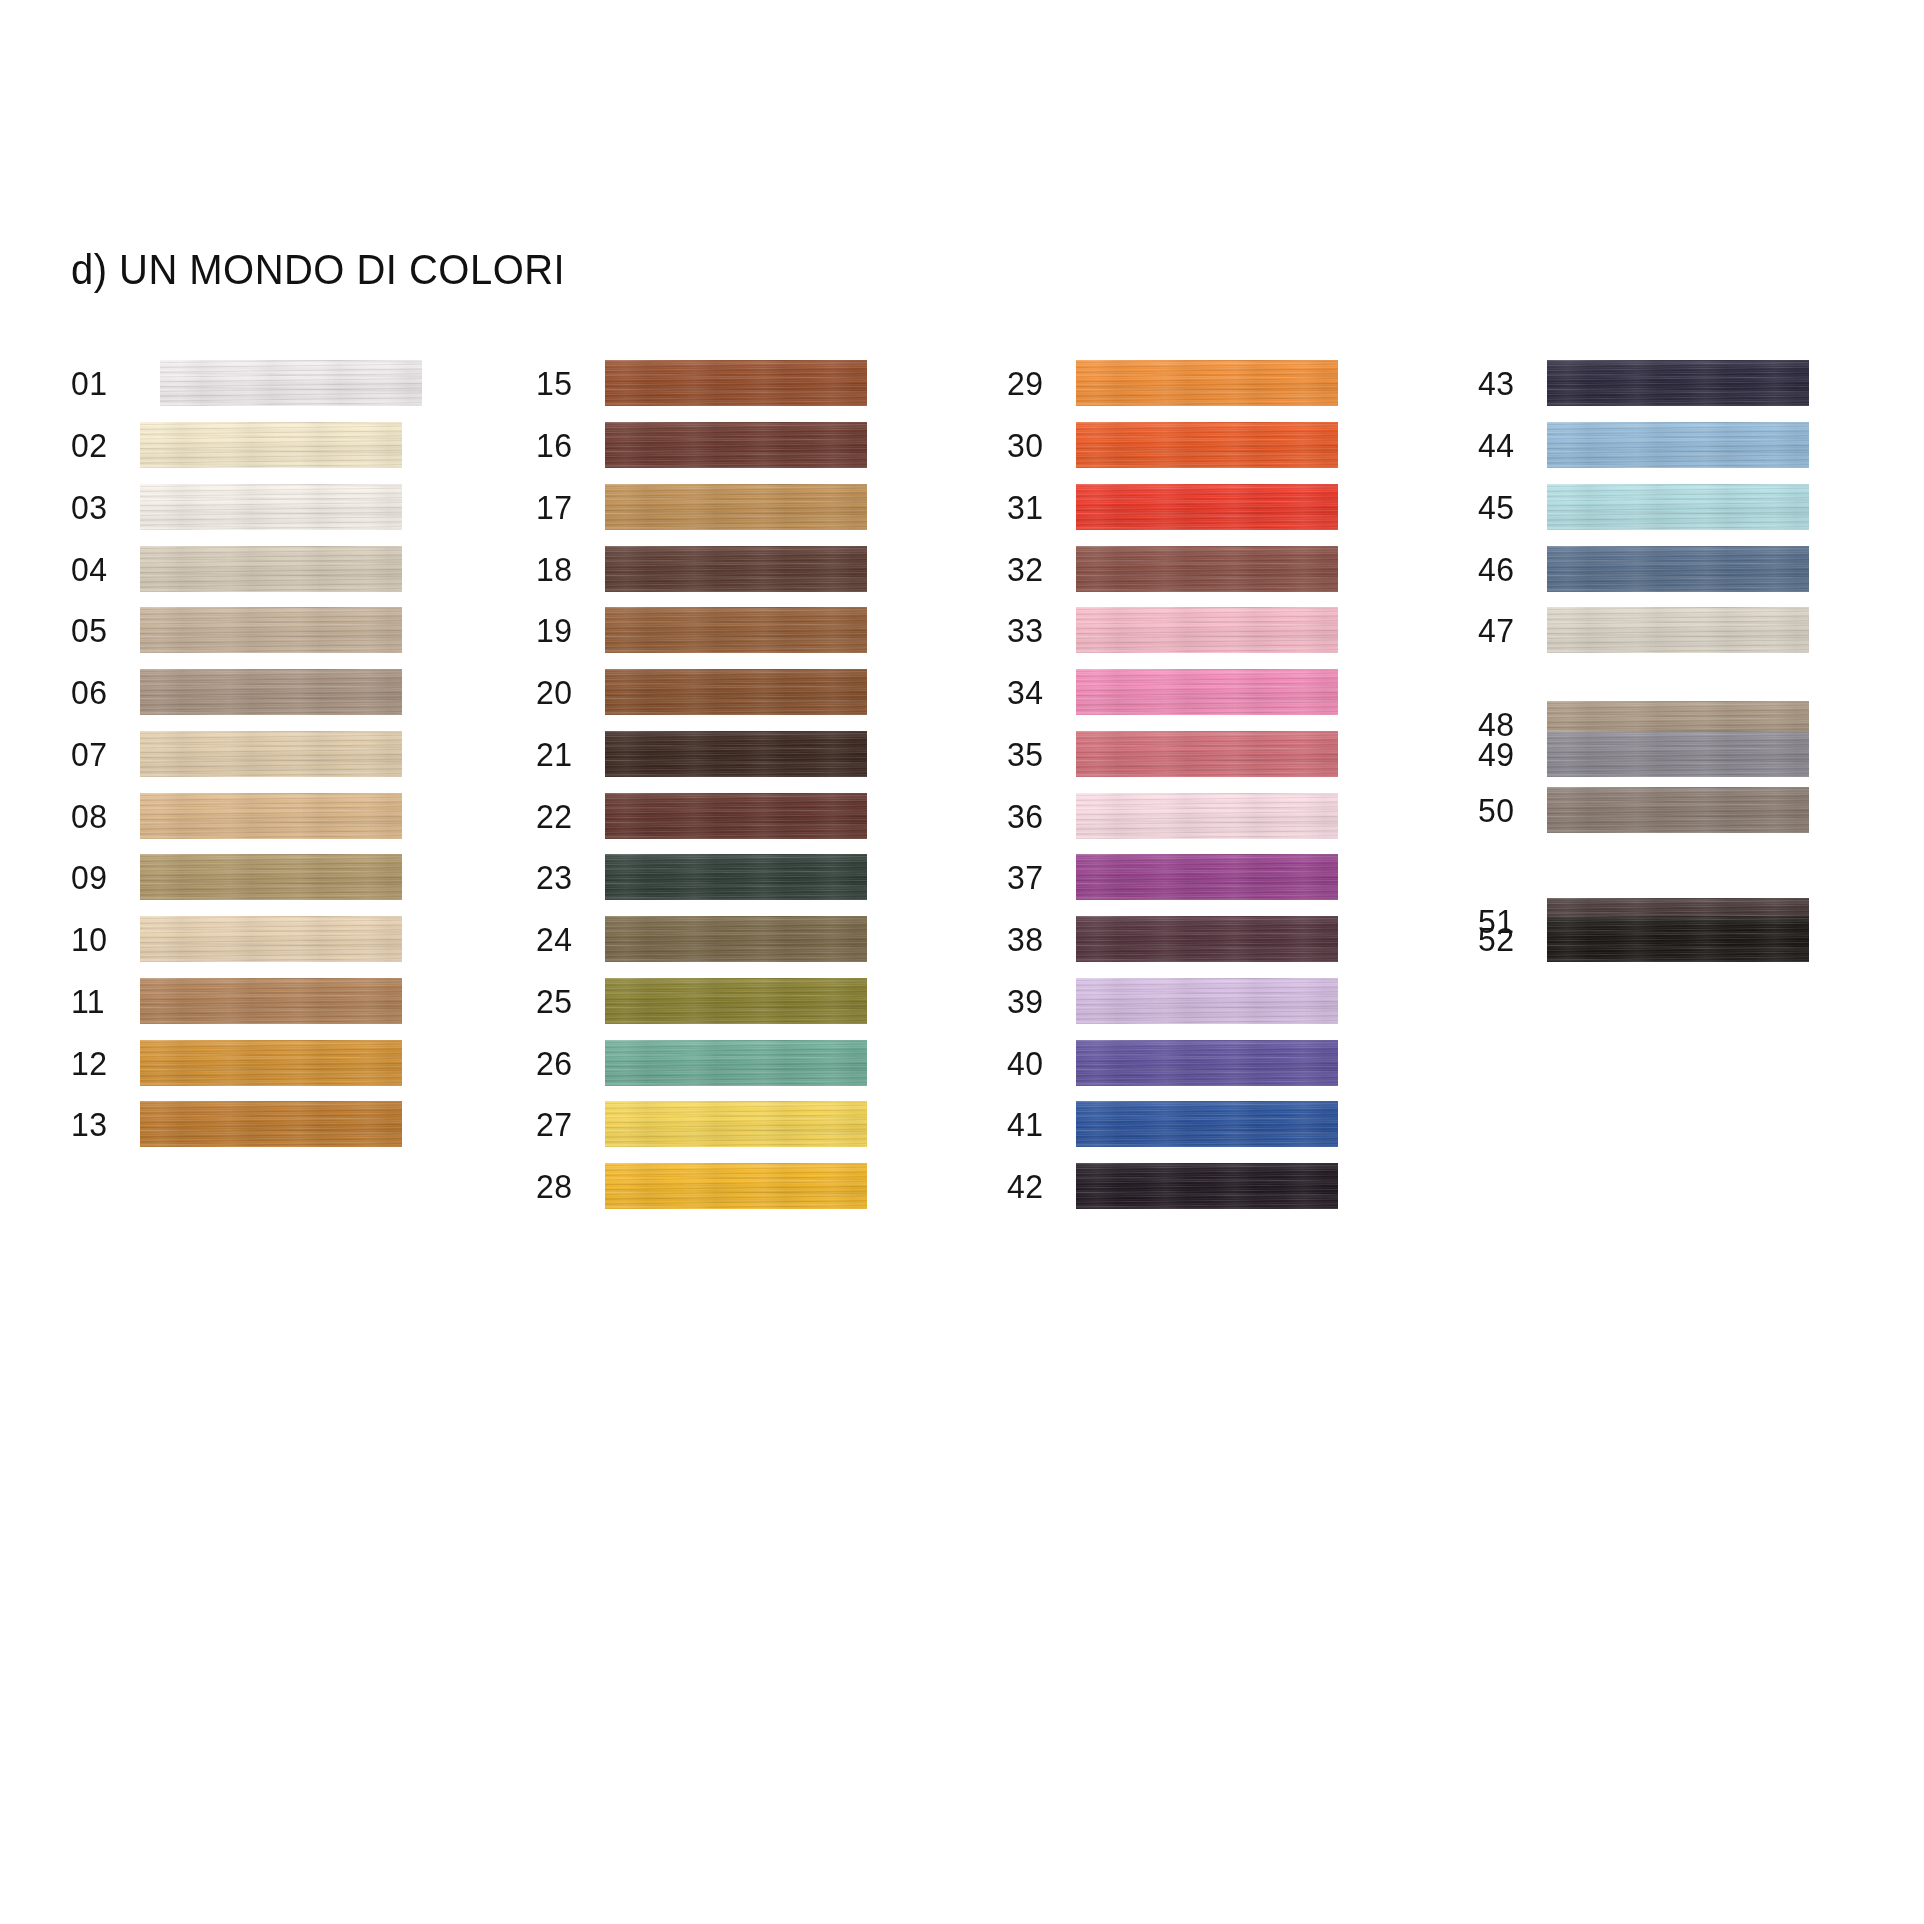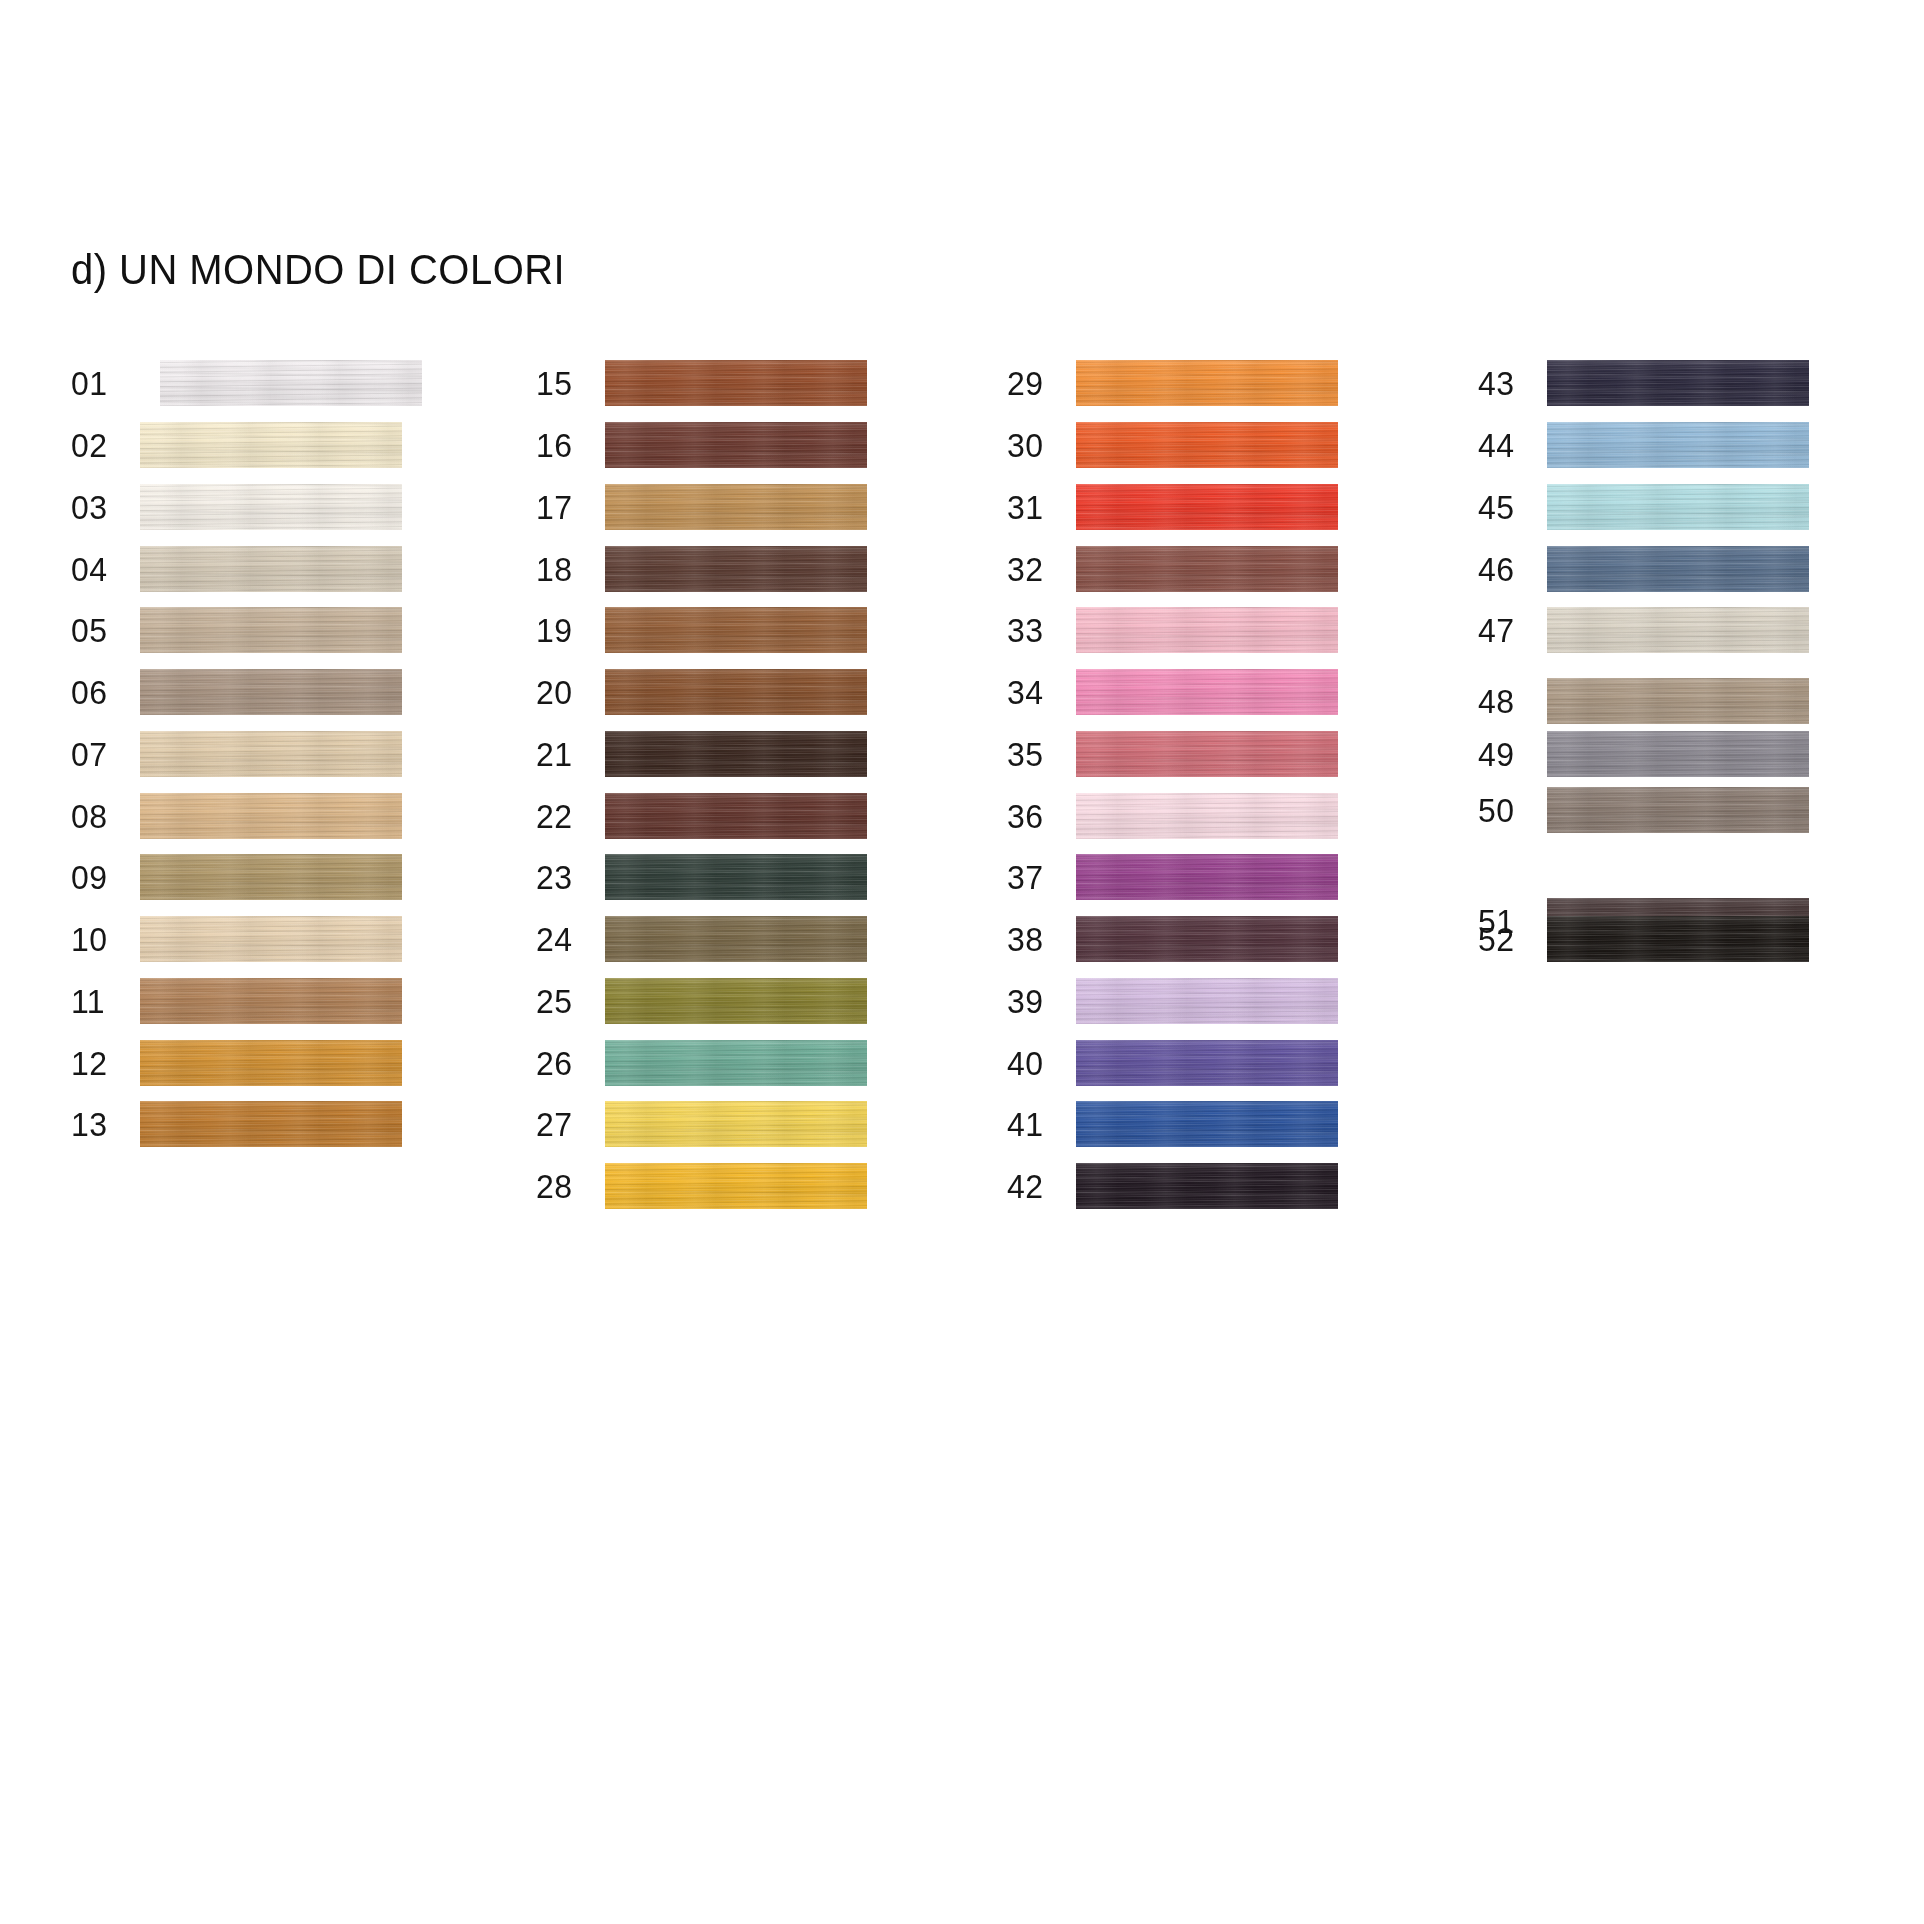--- a/index.html
+++ b/index.html
@@ -496,21 +496,21 @@
         </div>
       </div>
       <div class="swatch-row" style="left: 1478px; top: 606px;">
         <div class="swatch-number">47</div>
         <div class="swatch-chip" style="width: 262px; height: 46px; background-color: rgb(221, 214, 200);">
           <div class="grain-a"></div>
           <div class="grain-b"></div>
           <div class="grain-c"></div>
         </div>
       </div>
-      <div class="swatch-row" style="left: 1478px; top: 677px;">
+      <div class="swatch-row" style="left: 1478px; top: 700px;">
         <div class="swatch-number">48</div>
         <div class="swatch-chip" style="width: 262px; height: 46px; background-color: rgb(173, 154, 133);">
           <div class="grain-a"></div>
           <div class="grain-b"></div>
           <div class="grain-c"></div>
         </div>
       </div>
       <div class="swatch-row" style="left: 1478px; top: 730px;">
         <div class="swatch-number">49</div>
         <div class="swatch-chip" style="width: 262px; height: 46px; background-color: rgb(141, 138, 147);">

